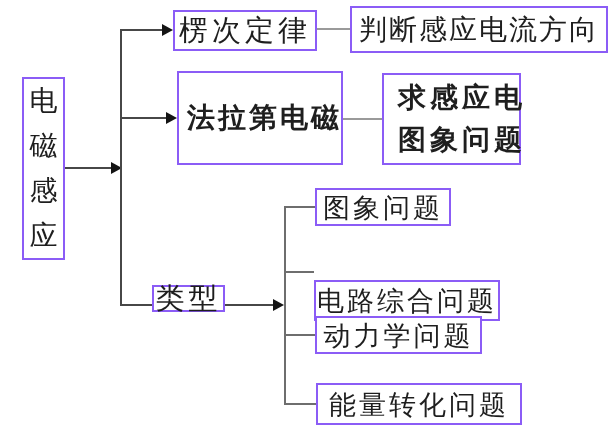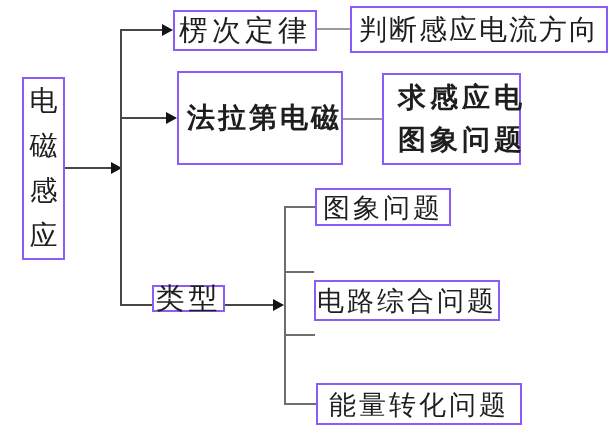--- a/index.html
+++ b/index.html
@@ -101,20 +101,23 @@
     <span class="lbl">求感应电</span>
     <span class="lbl">图象问题</span>
   </div>
 
   <div class="box b-t1 fs27">
     <span class="lbl">图象问题</span>
   </div>
   <div class="box b-t2 fs27">
     <span class="lbl">电路综合问题</span>
   </div>
+  <div class="box b-t3 fs27">
+    <span class="lbl">动力学问题</span>
+  </div>
   <div class="box b-t4 fs27">
     <span class="lbl">能量转化问题</span>
   </div>
 
   <div class="h-line" style="left:65px; top:167px; width:48px;"></div>
   <div class="arrow-right" style="left:111px; top:162px;"></div>
 
   <div class="v-line" style="left:120px; top:29px; height:277px;"></div>
 
   <div class="h-line" style="left:120px; top:29px; width:43px;"></div>

